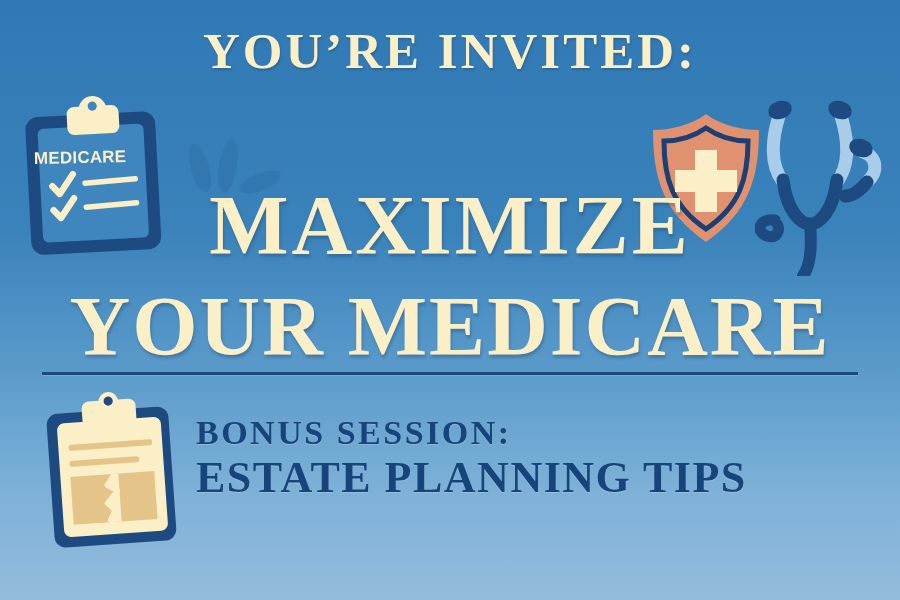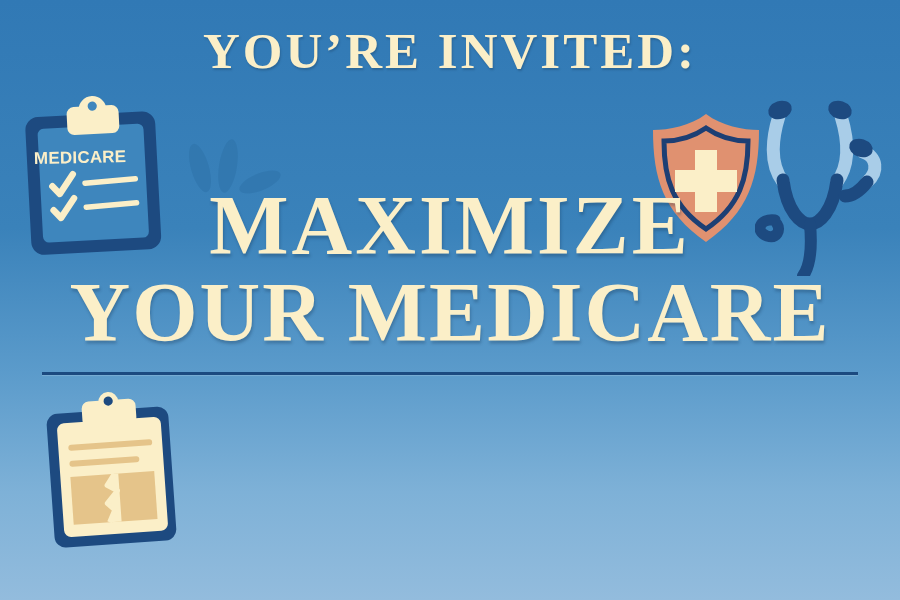--- a/index.html
+++ b/index.html
@@ -37,21 +37,21 @@
   .headline {
     position:absolute; top:184px; left:0; width:900px;
     text-align:center;
     color:#fbefc8;
     font-family:"Liberation Serif", serif;
     font-weight:700;
     line-height:0.99;
     text-shadow:1px 3px 3px rgba(20,50,80,.30);
   }
   .headline .l1 { display:block; font-size:84px; letter-spacing:3px; }
-  .headline .l2 { display:block; font-size:84px; letter-spacing:2px; margin-top:4px; }
+  .headline .l2 { display:block; font-size:84px; letter-spacing:2px; margin-top:18px; }
 
   
   .divider {
     position:absolute; left:42px; top:372px; width:816px; height:3px;
     background:#1b4a80;
     box-shadow:0 1px 1px rgba(255,255,255,.18);
   }
 
   
   .bonus {
@@ -181,14 +181,18 @@
         <rect x="32" y="56" width="84" height="6" rx="3" fill="#e5c48a"></rect>
         <rect x="32" y="72" width="70" height="6" rx="3" fill="#e5c48a"></rect>
 
         <rect x="32" y="88" width="84" height="48" fill="#e5c48a"></rect>
         <path d="M76 88 l-8 11 l10 6 l-11 12 l7 7 l-6 12 h12 v-48 z" fill="#fbefc8"></path>
         <path d="M76 88 l-8 11 l10 6 l-11 12 l7 7 l-6 12" stroke="#fbefc8" stroke-width="5" fill="none" stroke-linejoin="round"></path>
       </g>
     </svg>
   </div>
 
+  <div class="bonus">
+    <span class="b1">BONUS SESSION:</span>
+    <span class="b2">ESTATE PLANNING TIPS</span>
+  </div>
 
 </div>
 
 </body></html>

